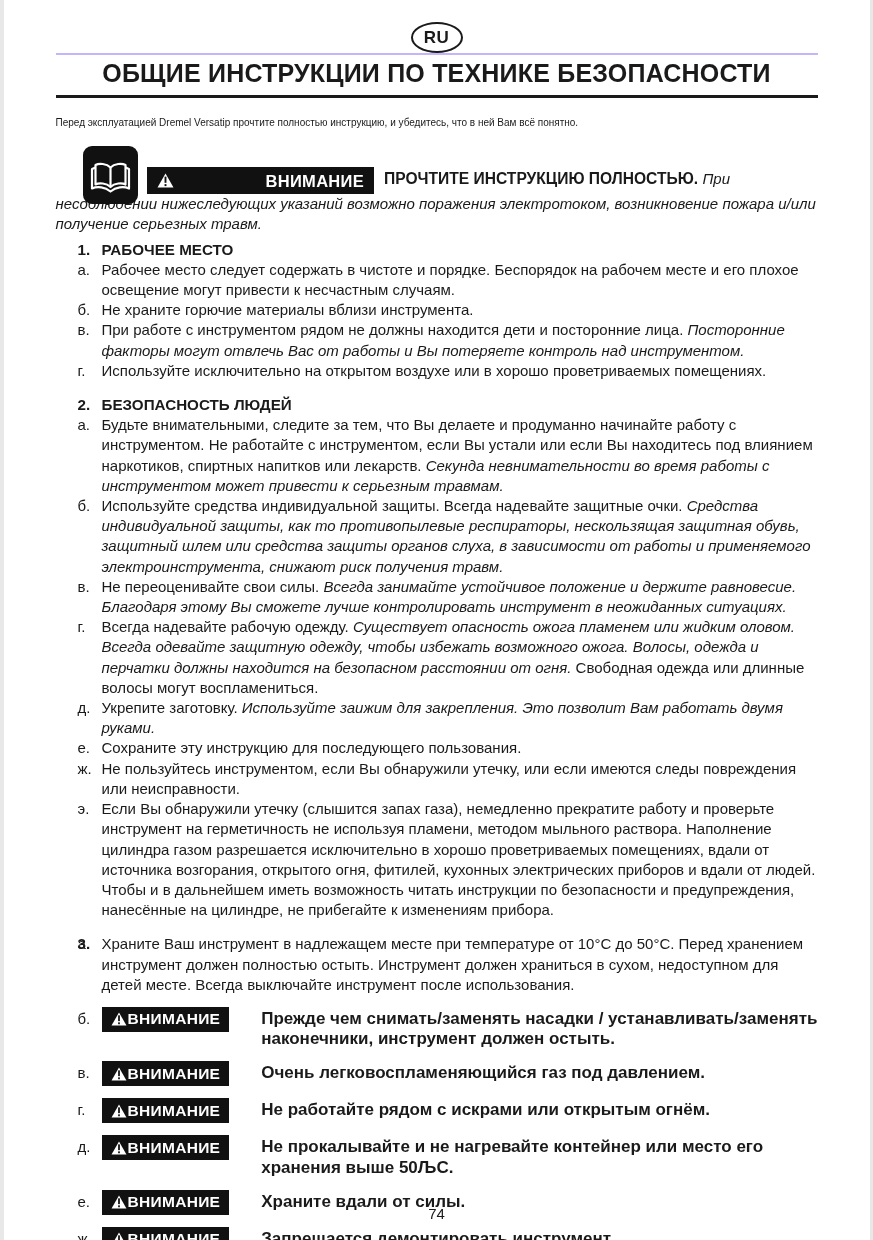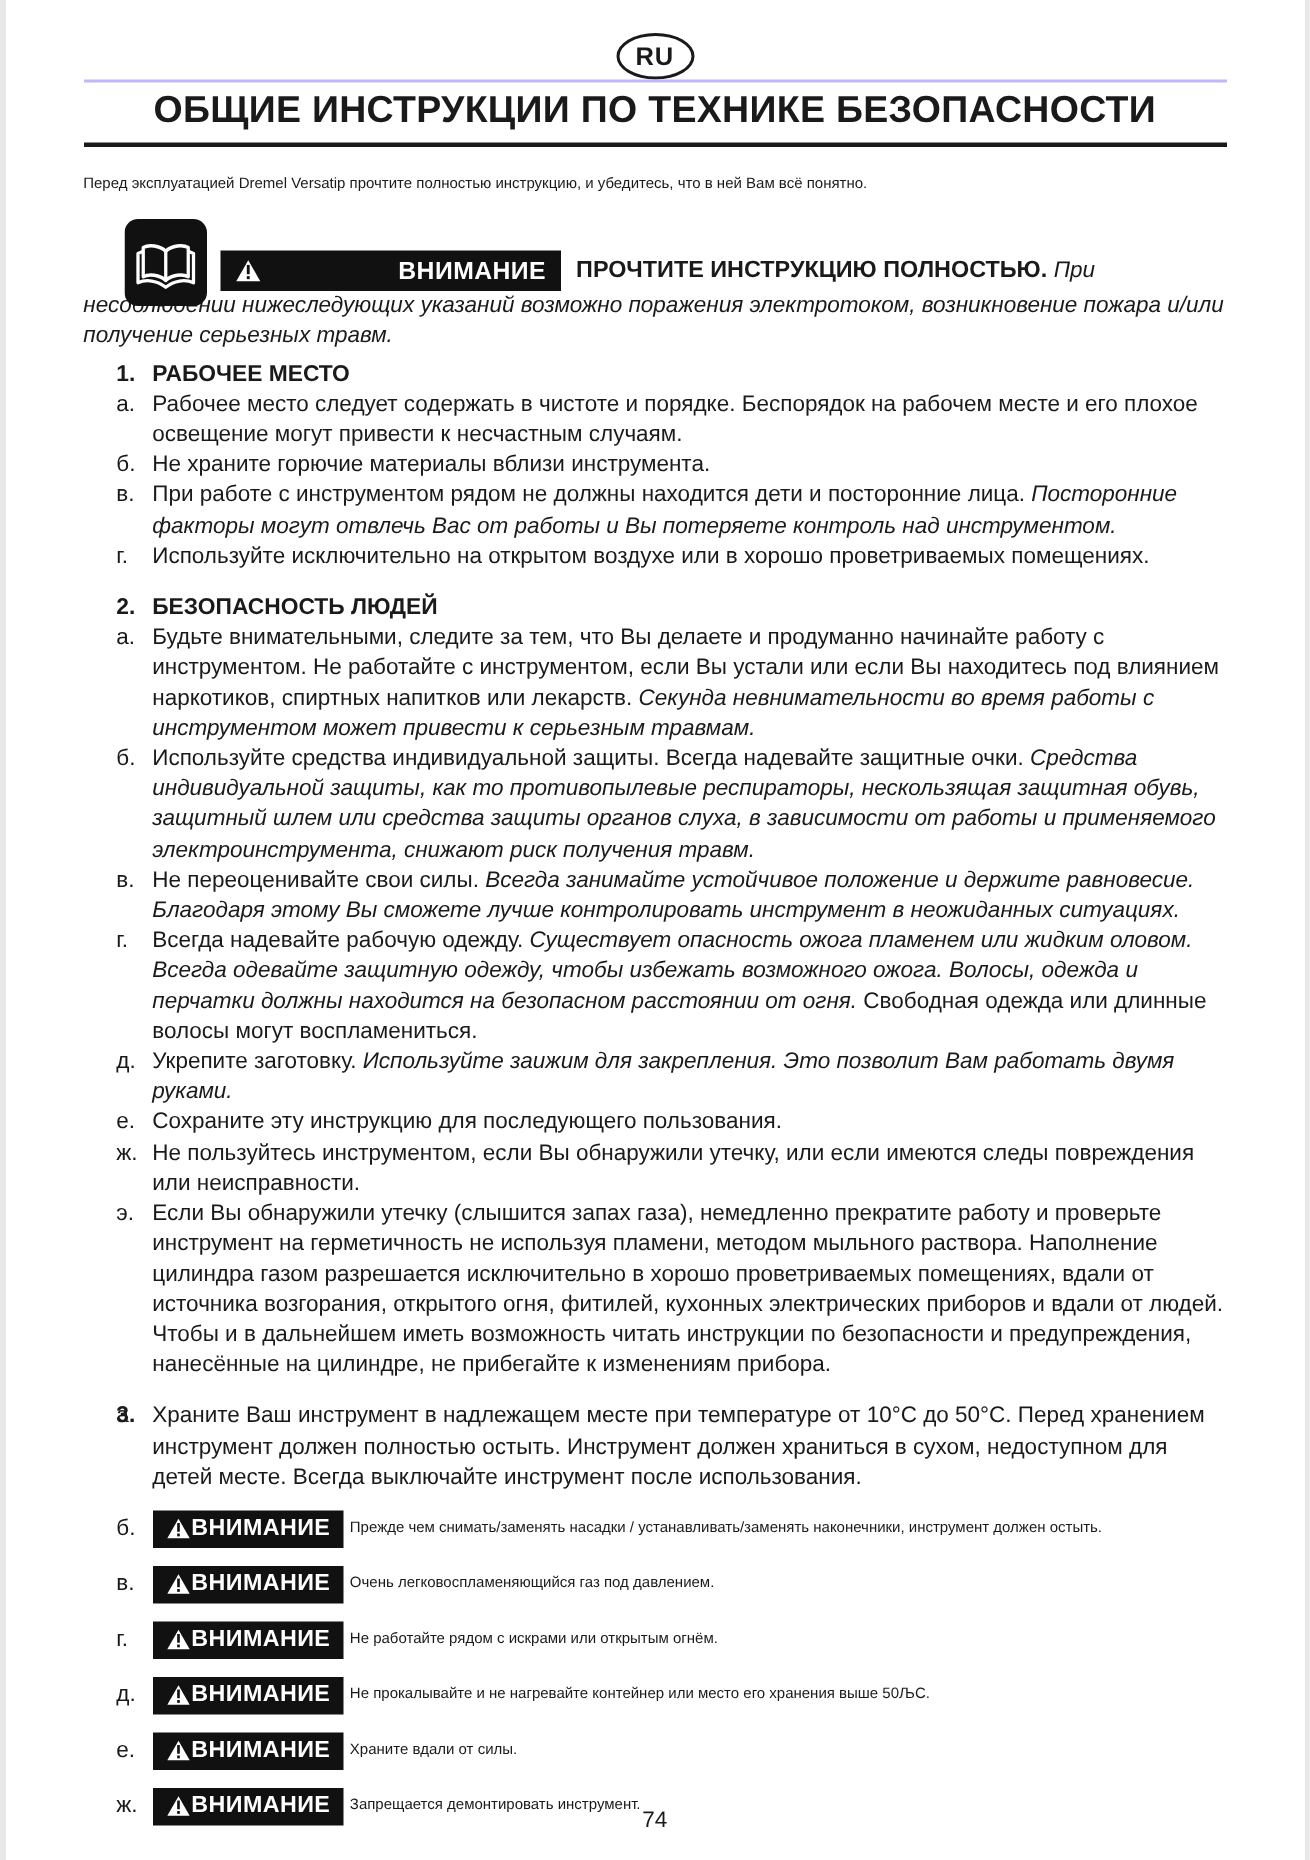--- a/index.html
+++ b/index.html
@@ -58,22 +58,22 @@
     position:relative; padding-left:46px; margin-top:12px;
     display:flex; align-items:flex-start;
   }
   .warn-item .letter {
     position:absolute; left:22px; top:3px; font-size:15px;
   }
   .warn-item .warn-badge {
     height:25px; font-size:15.5px; padding:0 9px; margin-right:0;
   }
   .warn-item .w-text {
-    margin-left:4px; padding-top:2px;
-    font-size:10px; line-height:20.2px;
+    margin-left:32px; padding-top:2px;
+    font-size:17px; line-height:20.2px;font-weight:bold;
   }
   .footer {
     position:absolute; left:0; right:0; bottom:18px;
     text-align:center; font-size:15px;margin-top:32px;
   }
 </style>
 </head>
 <body>
 
 <div class="page">

